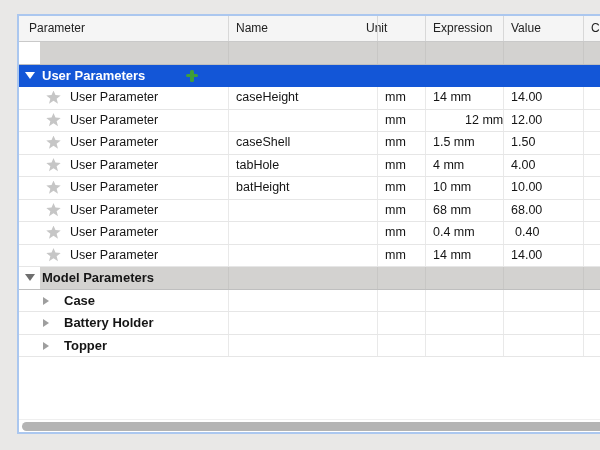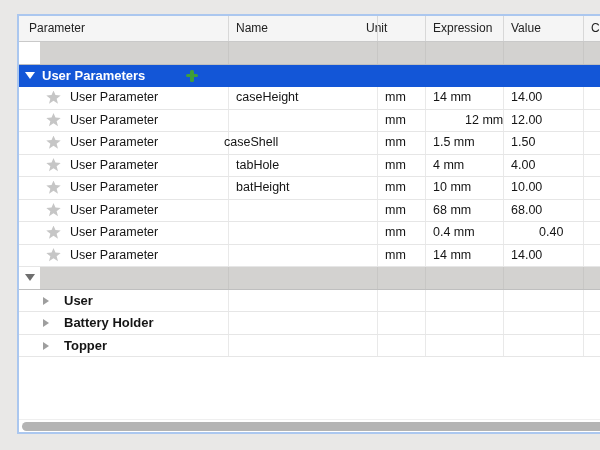--- a/index.html
+++ b/index.html
@@ -110,21 +110,21 @@
           <div class="cell" style="left: 492px;">12.00</div>
         </div>
         <div class="row kind-param">
           <div class="vsep" style="left: 209px;"></div>
           <div class="vsep" style="left: 358px;"></div>
           <div class="vsep" style="left: 406px;"></div>
           <div class="vsep" style="left: 484px;"></div>
           <div class="vsep" style="left: 564px;"></div>
           <div class="star"></div>
           <div class="cell" style="left: 51px;">User Parameter</div>
-          <div class="cell" style="left: 205px;">caseShell</div>
+          <div class="cell" style="left: 217px;">caseShell</div>
           <div class="cell" style="left: 366px;">mm</div>
           <div class="cell" style="left: 414px;">1.5 mm</div>
           <div class="cell" style="left: 492px;">1.50</div>
         </div>
         <div class="row kind-param">
           <div class="vsep" style="left: 209px;"></div>
           <div class="vsep" style="left: 358px;"></div>
           <div class="vsep" style="left: 406px;"></div>
           <div class="vsep" style="left: 484px;"></div>
           <div class="vsep" style="left: 564px;"></div>
@@ -164,21 +164,21 @@
         <div class="row kind-param">
           <div class="vsep" style="left: 209px;"></div>
           <div class="vsep" style="left: 358px;"></div>
           <div class="vsep" style="left: 406px;"></div>
           <div class="vsep" style="left: 484px;"></div>
           <div class="vsep" style="left: 564px;"></div>
           <div class="star"></div>
           <div class="cell" style="left: 51px;">User Parameter</div>
           <div class="cell" style="left: 366px;">mm</div>
           <div class="cell" style="left: 414px;">0.4 mm</div>
-          <div class="cell" style="left: 520px;">0.40</div>
+          <div class="cell" style="left: 496px;">0.40</div>
         </div>
         <div class="row kind-param">
           <div class="vsep" style="left: 209px;"></div>
           <div class="vsep" style="left: 358px;"></div>
           <div class="vsep" style="left: 406px;"></div>
           <div class="vsep" style="left: 484px;"></div>
           <div class="vsep" style="left: 564px;"></div>
           <div class="star"></div>
           <div class="cell" style="left: 51px;">User Parameter</div>
           <div class="cell" style="left: 366px;">mm</div>
@@ -186,29 +186,30 @@
           <div class="cell" style="left: 492px;">14.00</div>
         </div>
         <div class="row kind-section" style="background-clip: content-box; padding-left: 21px;">
           <div class="vsep" style="left: 209px;"></div>
           <div class="vsep" style="left: 358px;"></div>
           <div class="vsep" style="left: 406px;"></div>
           <div class="vsep" style="left: 484px;"></div>
           <div class="vsep" style="left: 564px;"></div>
           <div class="whitecell"></div>
           <div class="tri-down" style="left: 6px;"></div>
+          <div class="cell bold" style="left: 23px;">Model Parameters</div>
         </div>
         <div class="row kind-group">
           <div class="vsep" style="left: 209px;"></div>
           <div class="vsep" style="left: 358px;"></div>
           <div class="vsep" style="left: 406px;"></div>
           <div class="vsep" style="left: 484px;"></div>
           <div class="vsep" style="left: 564px;"></div>
           <div class="tri-right" style="left: 24px;"></div>
-          <div class="cell bold" style="left: 45px;">User</div>
+          <div class="cell bold" style="left: 45px;">Case</div>
         </div>
         <div class="row kind-group">
           <div class="vsep" style="left: 209px;"></div>
           <div class="vsep" style="left: 358px;"></div>
           <div class="vsep" style="left: 406px;"></div>
           <div class="vsep" style="left: 484px;"></div>
           <div class="vsep" style="left: 564px;"></div>
           <div class="tri-right" style="left: 24px;"></div>
           <div class="cell bold" style="left: 45px;">Battery Holder</div>
         </div>

